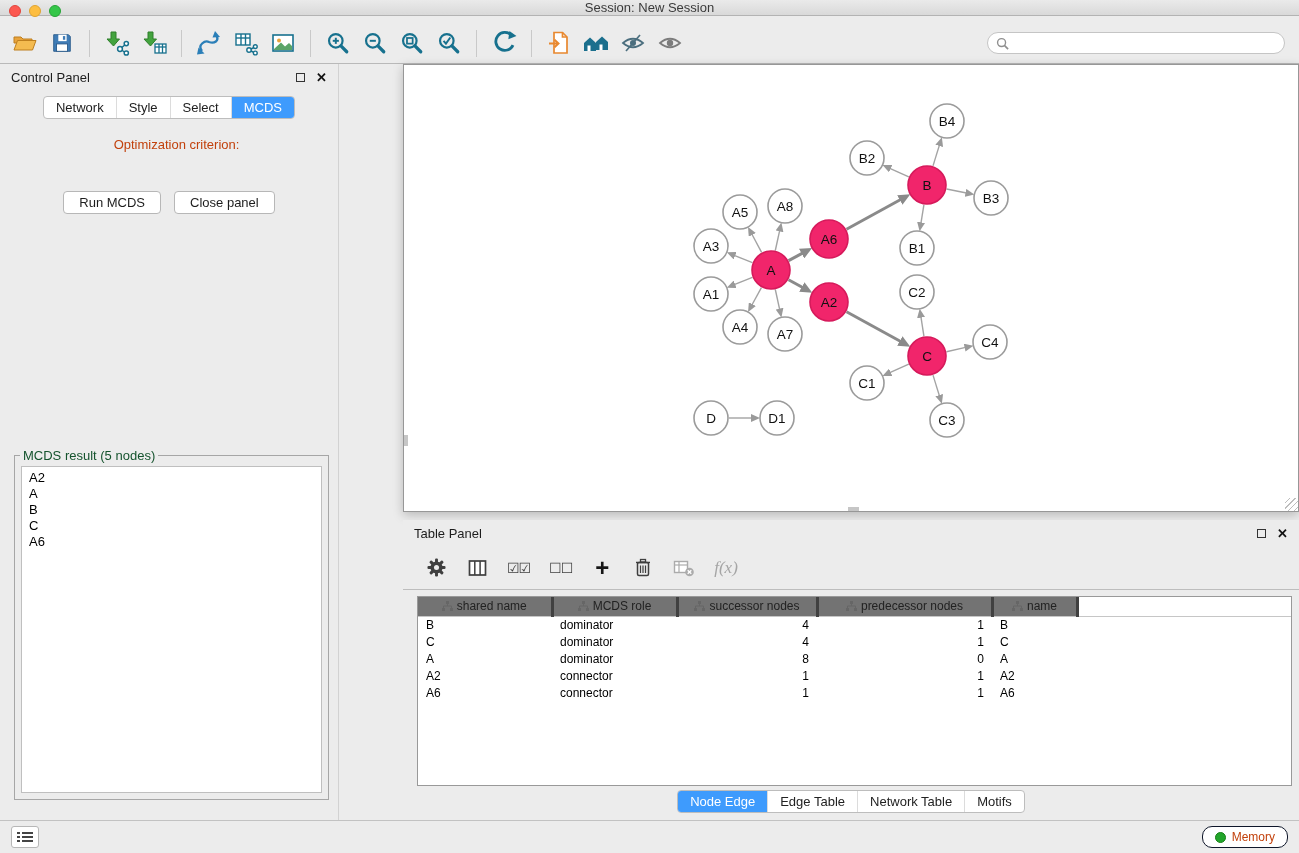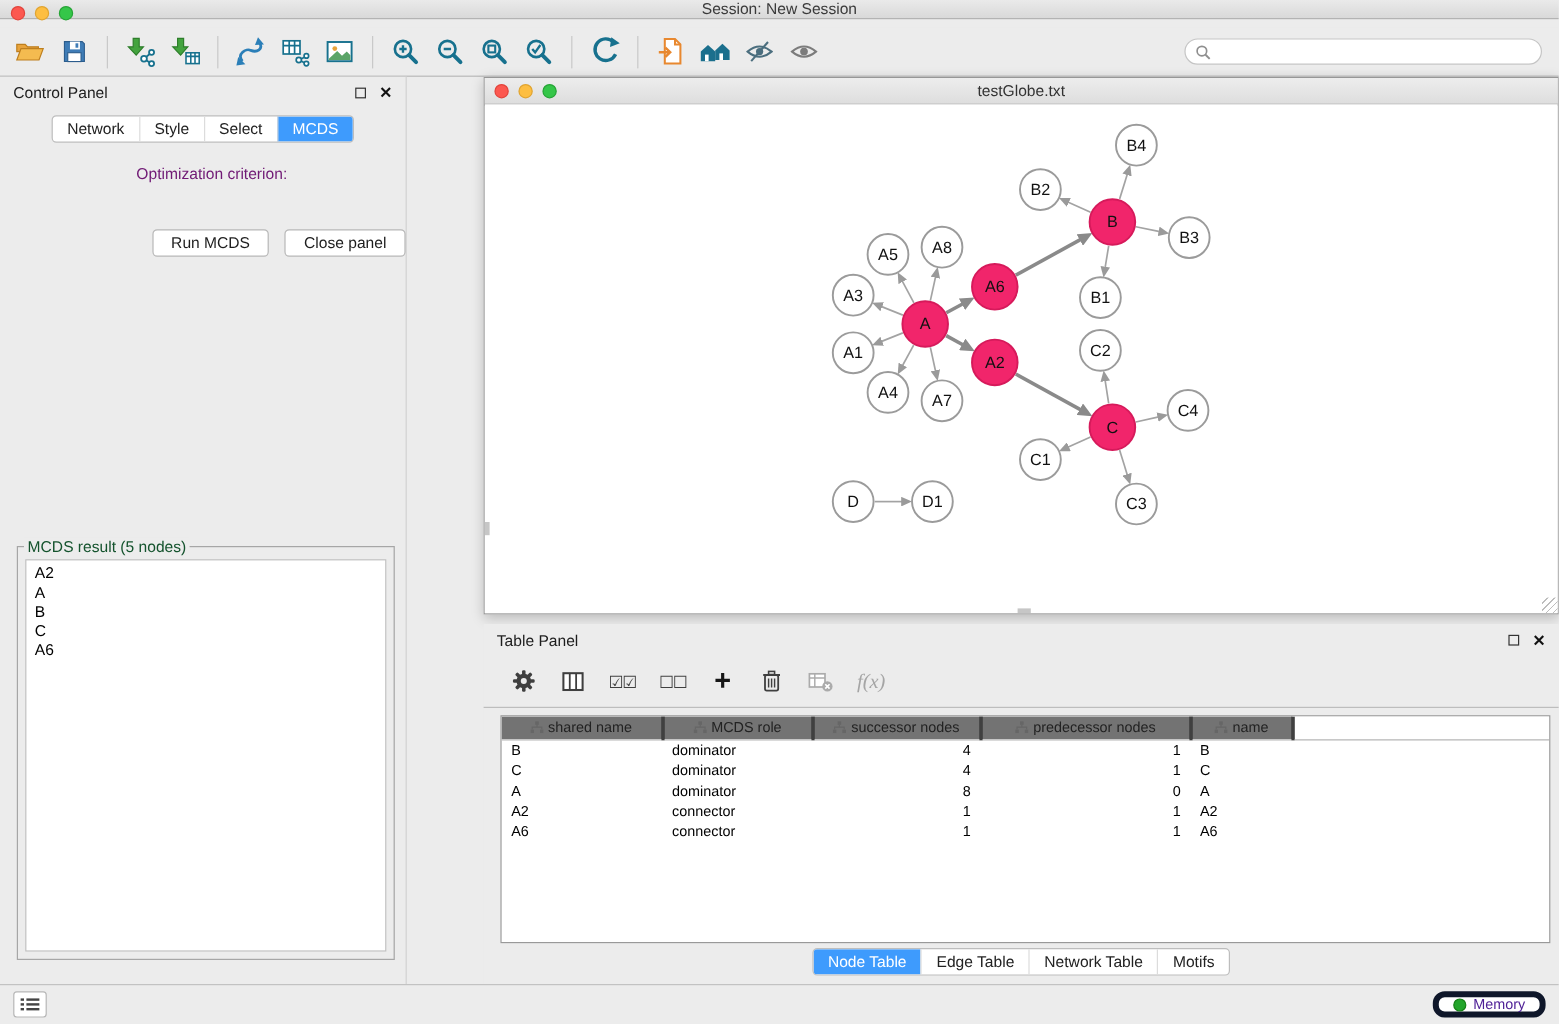--- a/index.html
+++ b/index.html
@@ -35,29 +35,29 @@
   .control-panel{position:absolute;left:0;top:64px;width:339px;height:756px;background:#ECECEC;border-right:1px solid #D2D2D2;}
   .panel-header{height:26px;display:flex;align-items:center;padding:0 11px;color:#1d1d1d;}
   .win-btns{margin-left:auto;display:flex;align-items:center;gap:11px;}
   .float-btn{width:9px;height:9px;border:1.5px solid #333;display:inline-block;}
   .close-btn{font-size:13px;font-weight:bold;color:#111;line-height:1;}
   .seg{display:flex;background:#fff;border:1px solid #BDBDBD;border-radius:4px;overflow:hidden;}
   .seg .tab{padding:3px 12px;font-size:13px;color:#222;border-left:1px solid #DCDCDC;white-space:nowrap;}
   .seg .tab:first-child{border-left:none;}
   .seg .tab.active{background:var(--accent_blue,#3E9BFD);color:#fff;}
   .ctl-tabs-row{position:absolute;top:32px;left:0;right:0;display:flex;justify-content:center;}
-  .opt-label{position:absolute;top:73px;left:15px;right:0;text-align:center;color:#701a75;}
+  .opt-label{position:absolute;top:73px;left:15px;right:0;text-align:center;color:#c2410c;}
   .dropdown{position:absolute;top:93px;left:44px;width:311px;height:23px;background:#fff;
     border:1px solid #B7B7B7;border-radius:4px;display:flex;align-items:center;overflow:hidden;}
   .dropdown .val{flex:1;padding:0 8px;white-space:nowrap;overflow:hidden;}
   .stepper{width:19px;height:21px;margin-right:1px;border-radius:3px;
     background:linear-gradient(#79B6FB,#3B8BF8);display:flex;flex-direction:column;align-items:center;justify-content:center;}
   .tri-up{width:0;height:0;border-left:3.5px solid transparent;border-right:3.5px solid transparent;border-bottom:4.5px solid #fff;margin-bottom:2px;}
   .tri-dn{width:0;height:0;border-left:3.5px solid transparent;border-right:3.5px solid transparent;border-top:4.5px solid #fff;}
-  .btn-row{position:absolute;top:127px;left:0;right:0;display:flex;justify-content:flex-end;gap:13px;}
+  .btn-row{position:absolute;top:127px;left:0;right:0;display:flex;justify-content:center;gap:13px;}
   .btn{background:#fff;border:1px solid #B7B7B7;border-radius:4px;padding:3px 15px;font-size:13px;color:#1d1d1d;}
   .result-box{position:absolute;left:14px;right:9px;top:391px;height:345px;border:1px solid #A6A6A6;}
   .box-title{position:absolute;top:-8px;left:5px;background:#ECECEC;padding:0 3px;color:#14532d;}
   .result-list{position:absolute;left:6px;right:6px;top:10px;bottom:6px;background:#fff;
     border:1px solid #BFBFBF;padding:3px 7px;font-size:13px;line-height:16px;color:#000;overflow:auto;}
 
   
   .net-window{position:absolute;left:403px;top:64px;width:896px;height:448px;background:#fff;
     border:1px solid #979797;box-shadow:0 3px 10px rgba(0,0,0,.22);}
   .net-titlebar{height:22px;background:linear-gradient(#EDEDED,#DEDEDE);border-bottom:1px solid #C4C4C4;
@@ -89,22 +89,22 @@
   table.node-table td{font-size:12px;color:#000;padding:1.5px 8px;white-space:nowrap;height:13px;}
   td.l{text-align:left;} td.r{text-align:right;}
   .tree-ic{vertical-align:-1px;margin-right:4px;}
   .tp-tabs{position:absolute;left:0;right:0;bottom:7px;display:flex;justify-content:center;}
 
   
   .status-bar{position:absolute;left:0;right:0;bottom:0;height:33px;background:#ECECEC;
     border-top:1px solid #C2C2C2;display:flex;align-items:center;padding:0 11px;}
   .list-btn{width:28px;height:22px;background:#fff;border:1px solid #B7B7B7;border-radius:3px;
     display:flex;align-items:center;justify-content:center;}
-  .memory-btn{margin-left:auto;height:22px;background:#fff;border:5px solid #0f172a;border-radius:10px;
-    display:flex;align-items:center;gap:6px;padding:0 12px;font-size:12px;color:#4c1d95;}
+  .memory-btn{margin-left:auto;height:22px;background:#fff;border:1px solid #0f172a;border-radius:10px;
+    display:flex;align-items:center;gap:6px;padding:0 12px;font-size:12px;color:#c2410c;}
   .mem-dot{width:11px;height:11px;border-radius:50%;background:var(--memory_green,#23A52B);border:1px solid #158015;}
 </style>
 </head>
 <body>
 
 <div class="titlebar">
   <div class="lights">
     <span class="light red"></span>
     <span class="light yellow"></span>
     <span class="light green"></span>
@@ -283,28 +283,20 @@
         <div>A2</div>
         <div>A</div>
         <div>B</div>
         <div>C</div>
         <div>A6</div>
       </div>
   </div>
 </div>
 
 <div class="net-window">
-  <div class="net-titlebar">
-    <div class="lights" style="left:8px;top:5px;">
-      <span class="light red"></span>
-      <span class="light yellow"></span>
-      <span class="light green"></span>
-    </div>
-    <span>testGlobe.txt</span>
-  </div>
   <div class="net-canvas">
     <svg id="net-svg" width="894" height="424" viewBox="0 0 894 424">
       <defs>
         <marker id="arw" markerWidth="10" markerHeight="8" refX="1" refY="4" orient="auto" markerUnits="userSpaceOnUse">
           <path d="M0 0 L9 4 L0 8 z" fill="#9A9A9A"></path>
         </marker>
         <marker id="arwT" markerWidth="13" markerHeight="11" refX="1" refY="5.5" orient="auto" markerUnits="userSpaceOnUse">
           <path d="M0 0 L12 5.5 L0 11 z" fill="#8A8A8A"></path>
         </marker>
       </defs>
@@ -554,21 +546,21 @@
             <td class="r">1</td>
             <td class="r">1</td>
             <td class="l">A6</td>
             <td></td>
           </tr>
         </tbody>
     </table>
   </div>
   <div class="tp-tabs">
     <div class="seg" id="tbl-tabs">
-        <div class="tab active">Node Table</div>
+        <div class="tab active">Node Edge</div>
         <div class="tab">Edge Table</div>
         <div class="tab">Network Table</div>
         <div class="tab">Motifs</div>
       </div>
   </div>
 </div>
 
 <div class="status-bar">
   <span class="list-btn">
     <svg width="16" height="12" viewBox="0 0 16 12">

